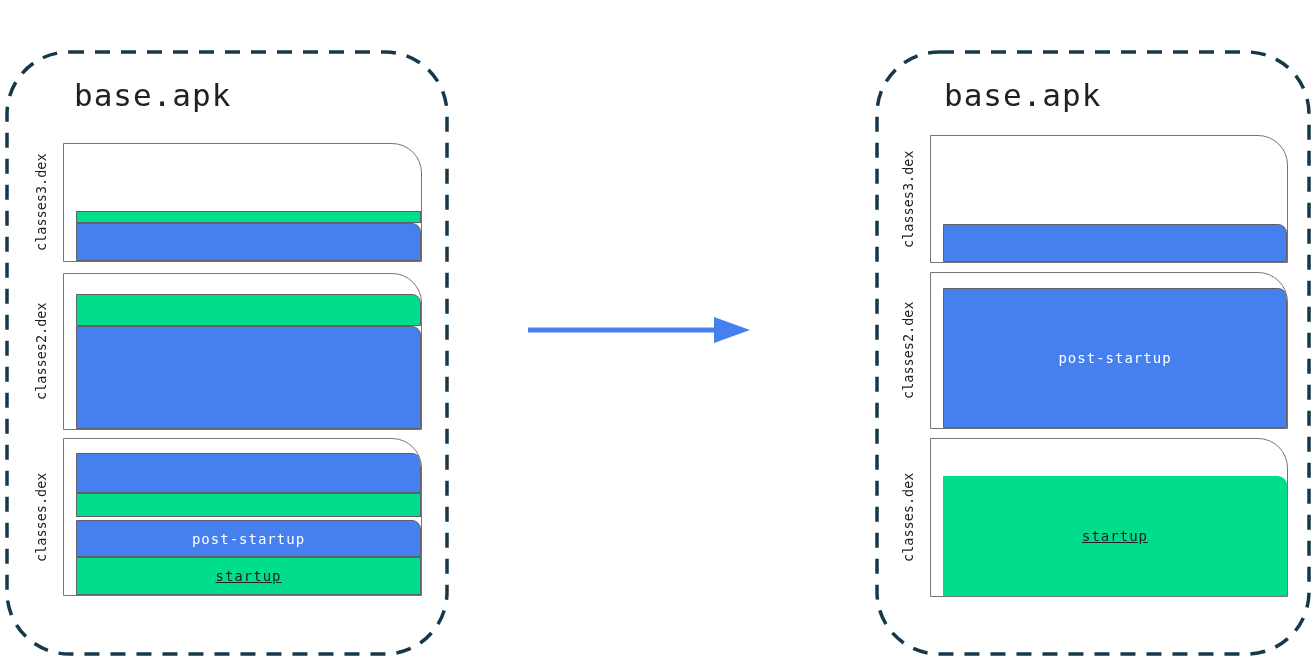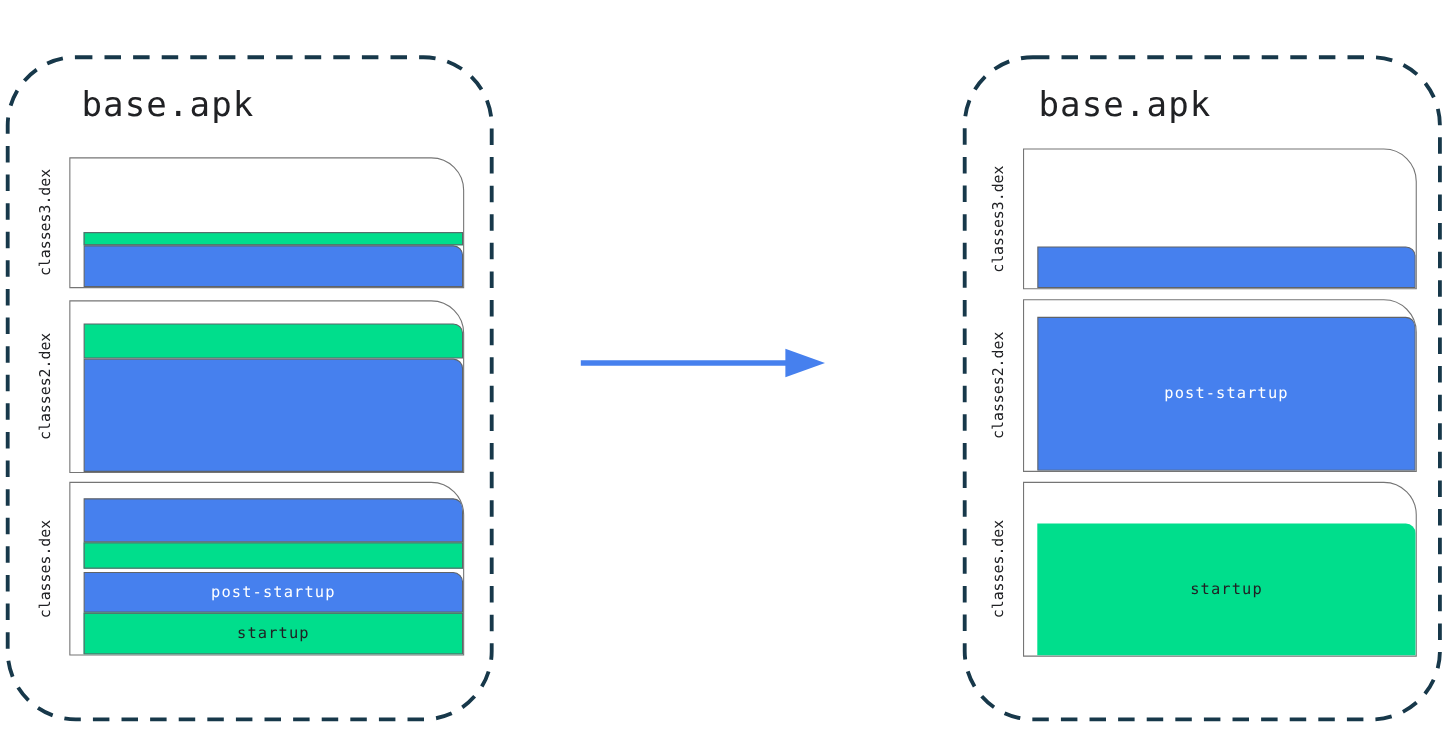--- a/index.html
+++ b/index.html
@@ -38,21 +38,21 @@
     width:100%;box-sizing:border-box;min-height:0;
     border:1.4px solid #5F6368;
     display:flex;align-items:center;justify-content:center;
     font-family:"DejaVu Sans Mono","Liberation Mono",monospace;
     font-size:14px;letter-spacing:1px;
   }
   .seg-free{border:none;background:transparent;}
   .seg.rounded{border-top-right-radius:9px;}
   .seg.noborder{border:none;}
   .seg-post_startup{color:#FFFFFF;}
-  .seg-startup{color:#202124;}
+  .seg-startup{color:#202124;text-decoration:underline;}
   .arrow-svg{position:absolute;left:524px;top:271px;}
   .caption{
     position:absolute;top:631px;text-align:center;
     font-size:26px;color:#212121;
   }
   #caption-before{left:4px;width:446px;}
   #caption-after{left:874px;width:438px;}
 </style>
 </head>
 <body>

